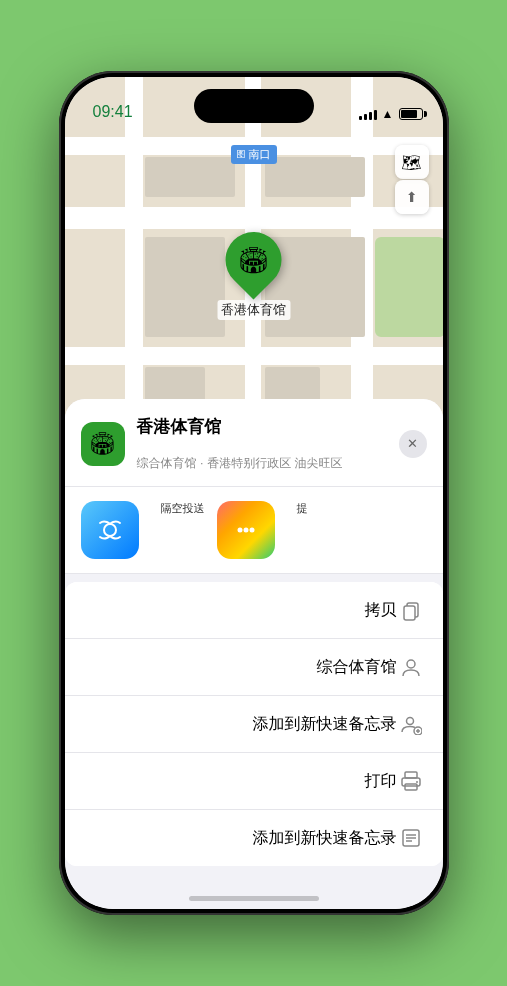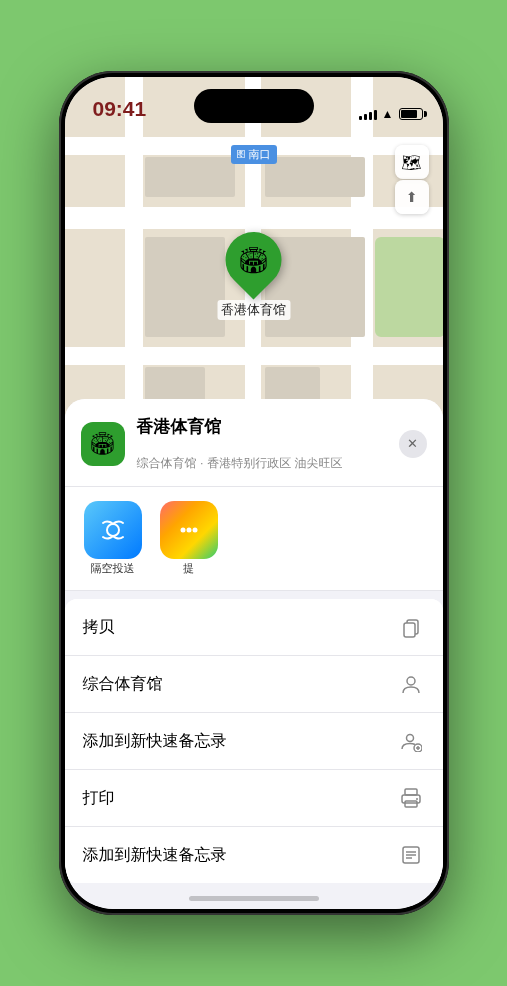--- a/index.html
+++ b/index.html
@@ -35,23 +35,23 @@
       height: 50px;
       background: transparent;
       z-index: 100;
       display: flex;
       align-items: flex-end;
       padding-bottom: 6px;
       padding-left: 28px;
       padding-right: 20px;
     }
     .status-time {
-      font-size: 21px;
-      font-weight: 700;
-      color: #7f1d1d;
+      font-size: 16px;
+      font-weight: 400;
+      color: #15803d;
     }
     .status-icons {
       margin-left: auto;
       display: flex;
       align-items: center;
       gap: 5px;
     }
     .signal-bars {
       display: flex;
       align-items: flex-end;
@@ -275,23 +275,23 @@
     .share-row {
       background: #fff;
       padding: 14px 16px;
       display: flex;
       gap: 12px;
       overflow-x: auto;
       border-bottom: 1px solid #e5e5ea;
     }
     .share-item {
       display: flex;
-      flex-direction: column;
-      align-items: center;
-      gap: 2px;
+      flex-direction: row;
+      align-items: flex-start;
+      gap: 22px;
       min-width: 64px;
     }
     .share-icon {
       width: 58px;
       height: 58px;
       border-radius: 14px;
       display: flex;
       align-items: center;
       justify-content: center;
       font-size: 28px;
@@ -336,20 +336,21 @@
       margin-right: 0;
       overflow: hidden;
     }
     .action-item {
       display: flex;
       align-items: center;
       padding: 14px 18px;
       border-bottom: 1px solid #e5e5ea;
       background: #fff;
       cursor: pointer;
+      text-align: right;
     }
     .action-item:last-child {
       border-bottom: none;
     }
     .action-text {
       flex: 1;
       font-size: 16px;
       color: #000;
     }
     .action-icon-right {

